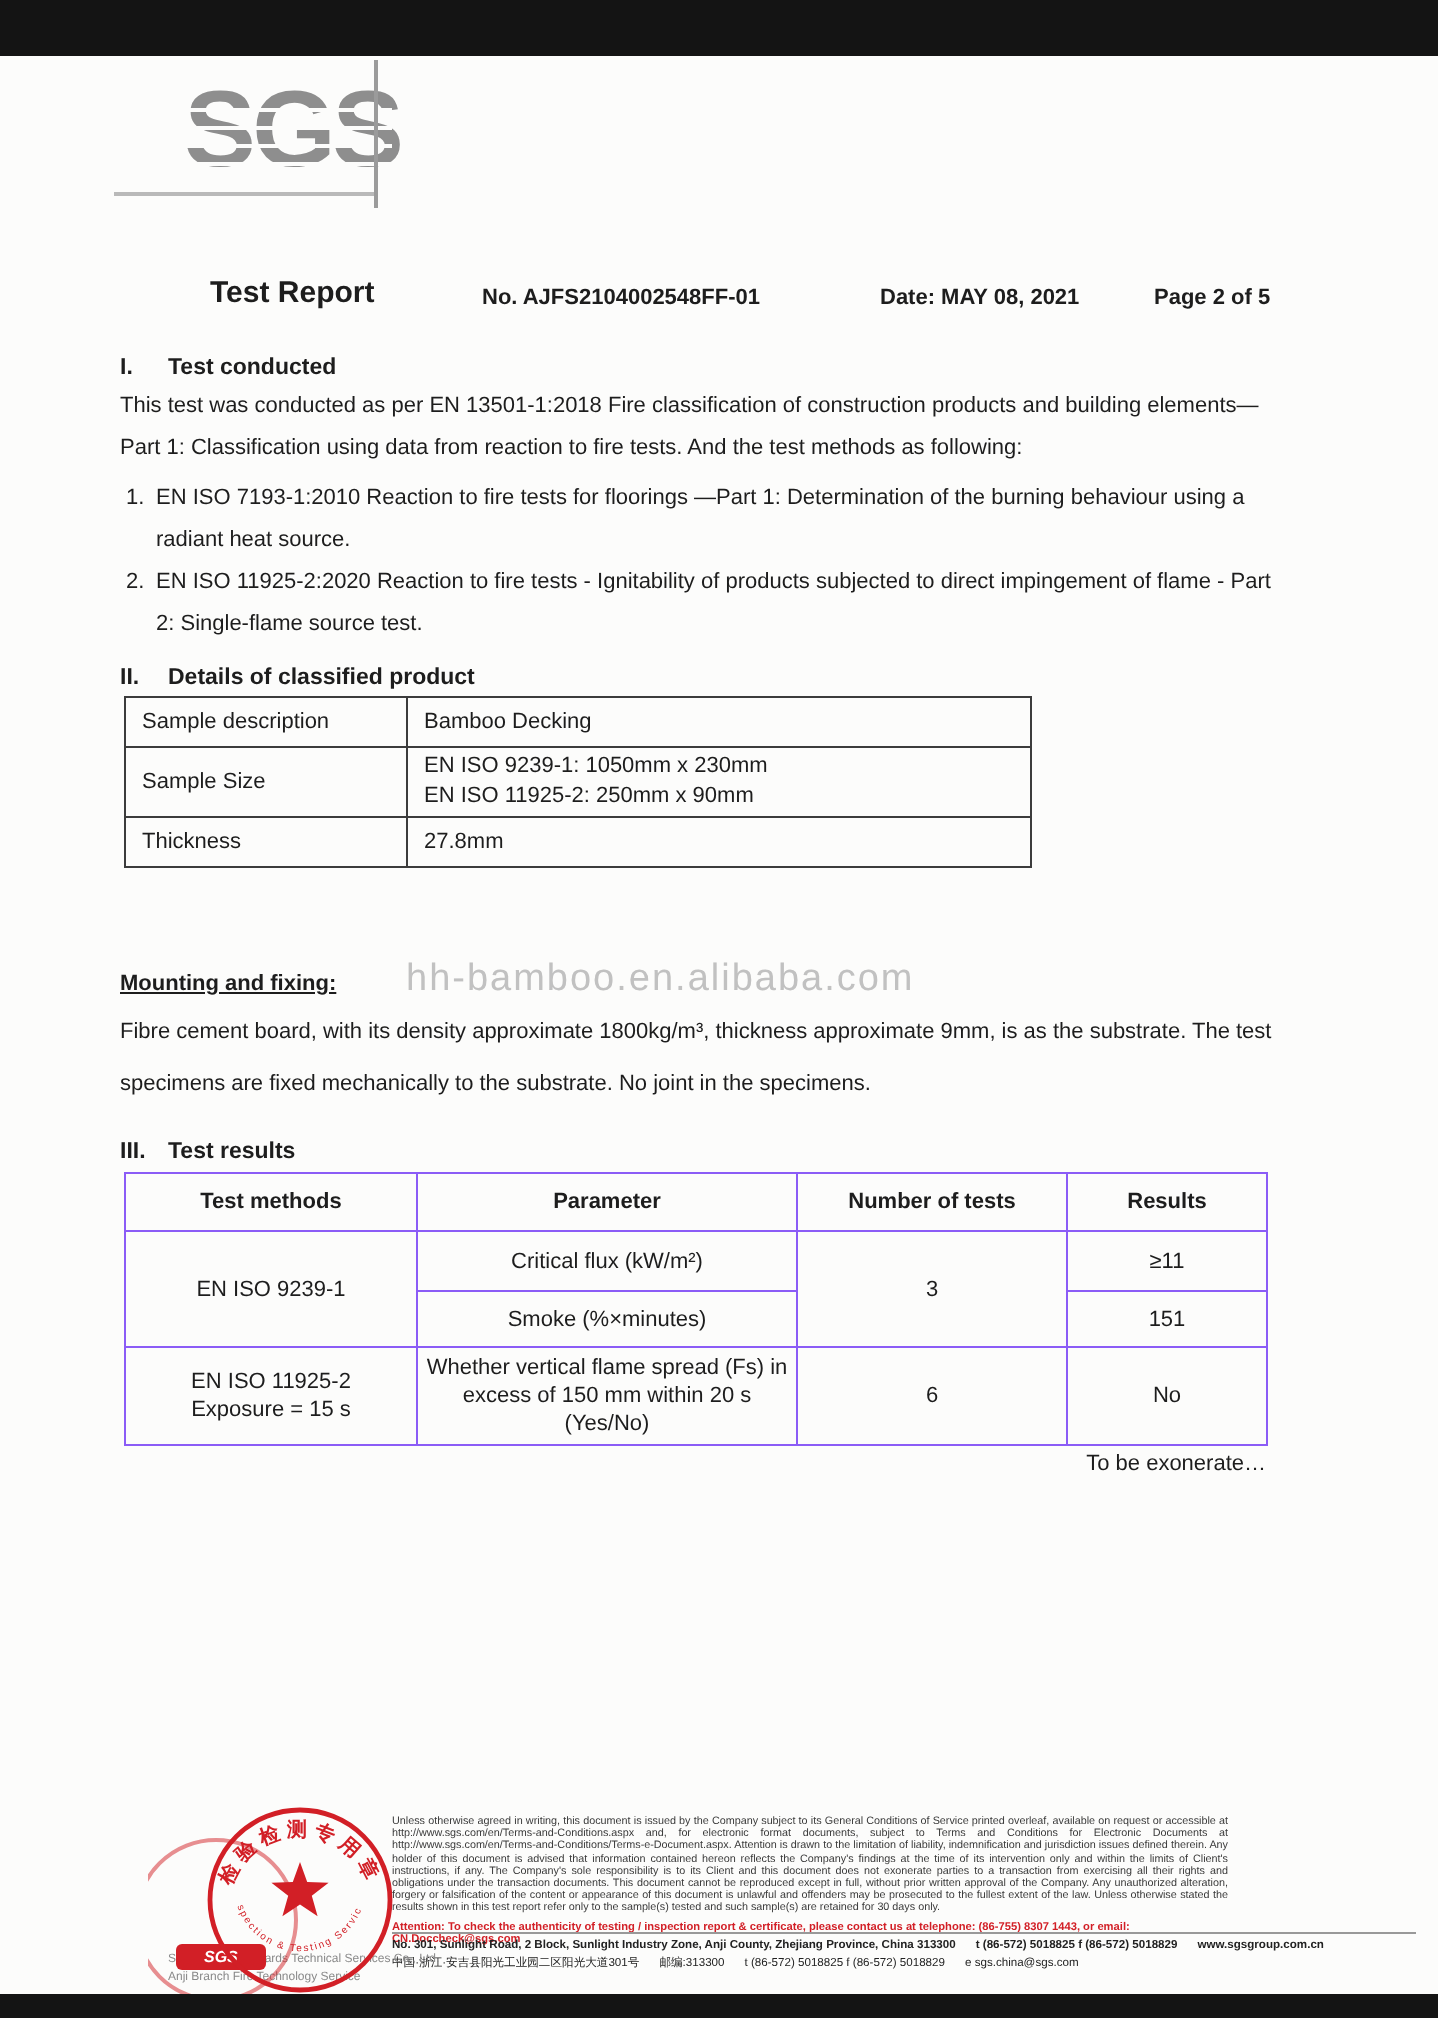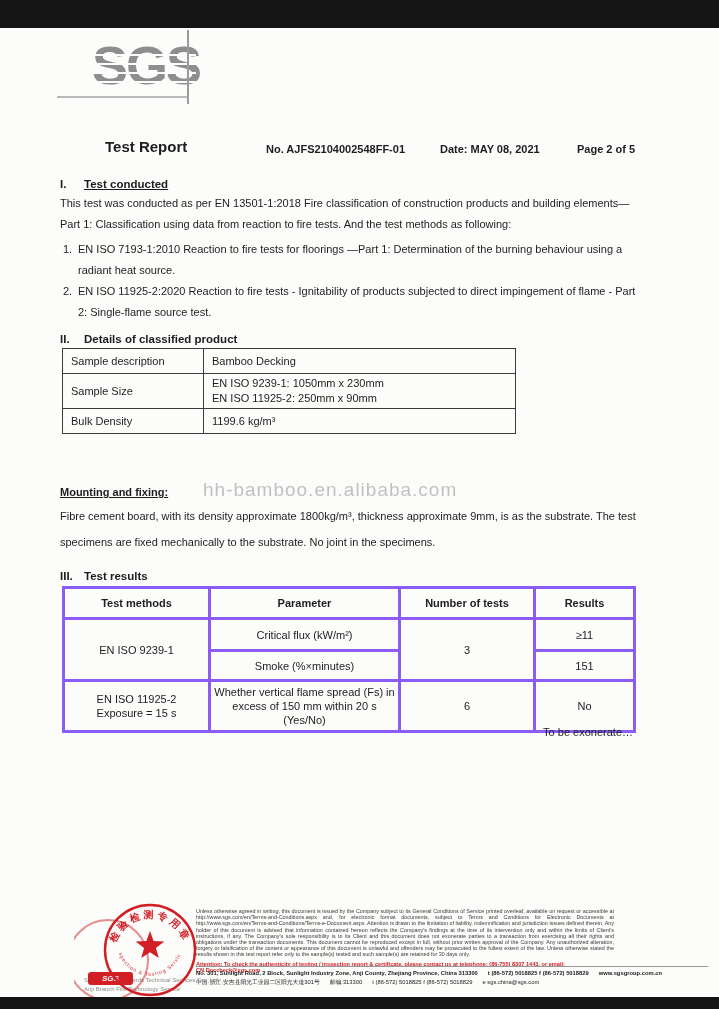--- a/index.html
+++ b/index.html
@@ -14,44 +14,44 @@
   .logo{position:absolute;left:92px;top:8px;width:100px;height:60px;}
   .logo-text{font-size:54px;font-weight:bold;letter-spacing:-2px;color:#8e8e8e;line-height:58px;}
   .logo-stripes{position:absolute;left:-4px;right:-4px;top:18px;height:34px;
       background:repeating-linear-gradient(to bottom,#fcfcfb 0 2px,transparent 2px 9px);}
   .logo-vline{position:absolute;left:187px;top:2px;width:2px;height:74px;background:#9b9b9b;}
   .logo-hline{position:absolute;left:57px;top:68px;width:130px;height:2px;background:#b9b9b9;}
 
   
   .hdr{position:absolute;font-weight:bold;white-space:nowrap;}
   .hdr-title{left:105px;top:110px;font-size:15px;}
-  .hdr-no{left:266px;top:115px;font-size:11px;}
+  .hdr-no{left:241px;top:115px;font-size:11px;}
   .hdr-date{left:440px;top:115px;font-size:11px;}
   .hdr-page{left:577px;top:115px;font-size:11px;}
 
   
   .h{position:absolute;left:60px;font-weight:bold;font-size:11.5px;white-space:nowrap;}
   .h .num{display:inline-block;width:24px;}
-  .h-1{top:150px;text-decoration:underline;}
+  .h-1{top:150px;}
   .h-2{top:305px;}
   .h-3{top:542px;}
 
   .p{position:absolute;left:60px;width:580px;font-size:11px;line-height:21px;}
   .p-1{top:165px;}
   .list{position:absolute;left:63px;top:211px;width:578px;font-size:11px;line-height:21px;}
   .li{display:flex;}
   .li .inum{width:15px;flex:none;}
   .li .itxt{flex:1;}
 
   table{border-collapse:collapse;font-size:11px;color:#1d1d1d;table-layout:fixed;}
   .t2{position:absolute;left:62px;top:320px;width:454px;}
   .t2 td{border:1px solid #3c3c3c;padding:2px 8px;vertical-align:middle;line-height:15px;height:20px;}
   .t2 .val{white-space:pre-line;}
   .t3{position:absolute;left:62px;top:558px;width:571px;text-align:center;}
-  .t3 th,.t3 td{border:3px solid #8b5cf6;padding:3px 0;vertical-align:middle;line-height:14px;}
+  .t3 th,.t3 td{border:1px solid #8b5cf6;padding:3px 0;vertical-align:middle;line-height:14px;}
   .t3 th{font-weight:bold;height:22px;}
   .t3 .r1 td{height:23px;}
   .t3 .r2 td{height:21px;}
   .pre{white-space:pre-line;}
 
   .mount-h{position:absolute;left:60px;top:458px;font-weight:bold;font-size:11px;text-decoration:underline;}
   .watermark{position:absolute;left:203px;top:451px;font-size:19px;color:#b7b7b7;letter-spacing:1px;opacity:.85;white-space:nowrap;z-index:2;}
   .p-mount{top:475px;line-height:26px;}
 
   .continued{position:absolute;right:86px;top:698px;font-size:11px;white-space:nowrap;}
@@ -125,22 +125,22 @@
           <tr>
         <td>Sample description</td>
         <td class="val">Bamboo Decking</td>
       </tr>
       <tr>
         <td>Sample Size</td>
         <td class="val">EN ISO 9239-1: 1050mm x 230mm
 EN ISO 11925-2: 250mm x 90mm</td>
       </tr>
       <tr>
-        <td>Bulk Density</td>
-        <td class="val">1199.6 kg/m³</td>
+        <td>Thickness</td>
+        <td class="val">27.8mm</td>
       </tr>
     </tbody>
       </table>
 
     <div class="mount-h">Mounting and fixing:</div>
     <div class="watermark">hh-bamboo.en.alibaba.com</div>
     <div class="p p-mount">Fibre cement board, with its density approximate 1800kg/m³, thickness approximate 9mm, is as the substrate. The test specimens are fixed mechanically to the substrate. No joint in the specimens.</div>
 
     <div class="h h-3">
       <span class="num">III.</span><span>Test results</span>

